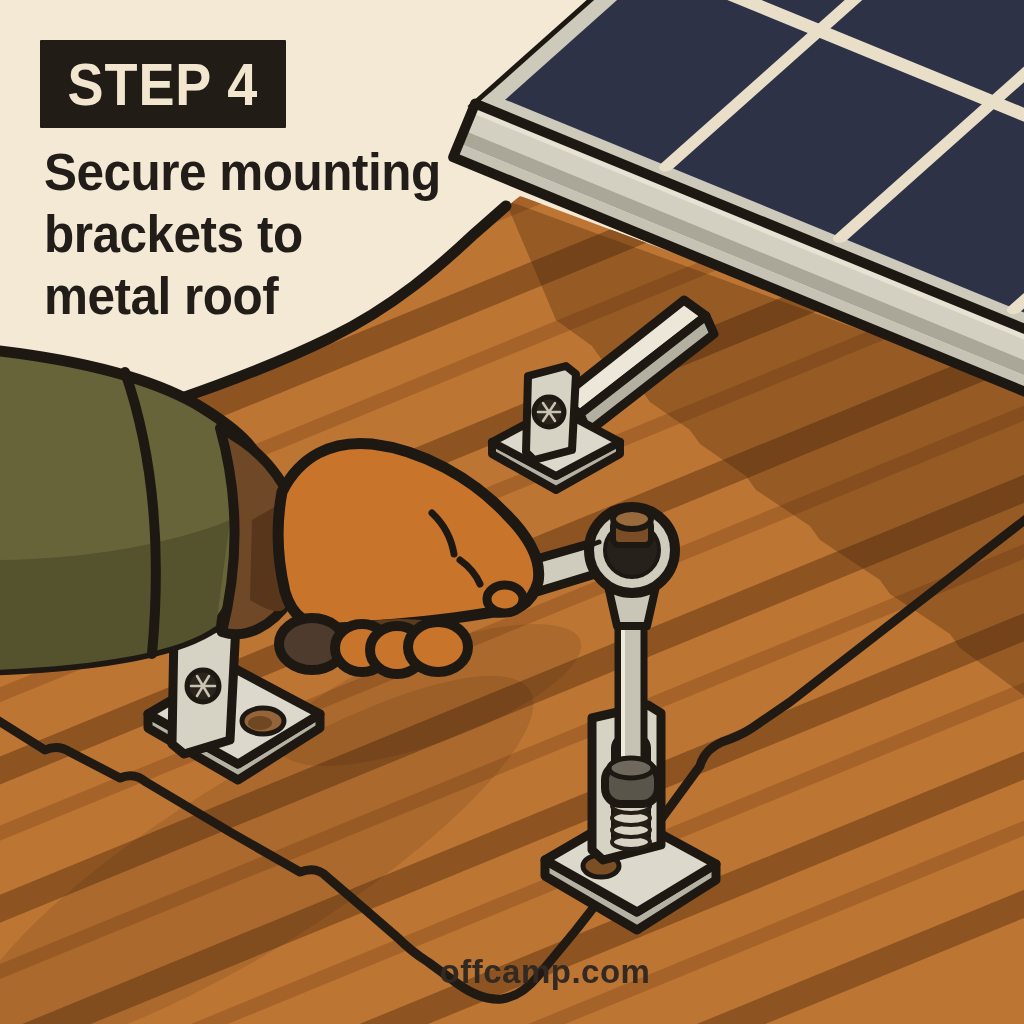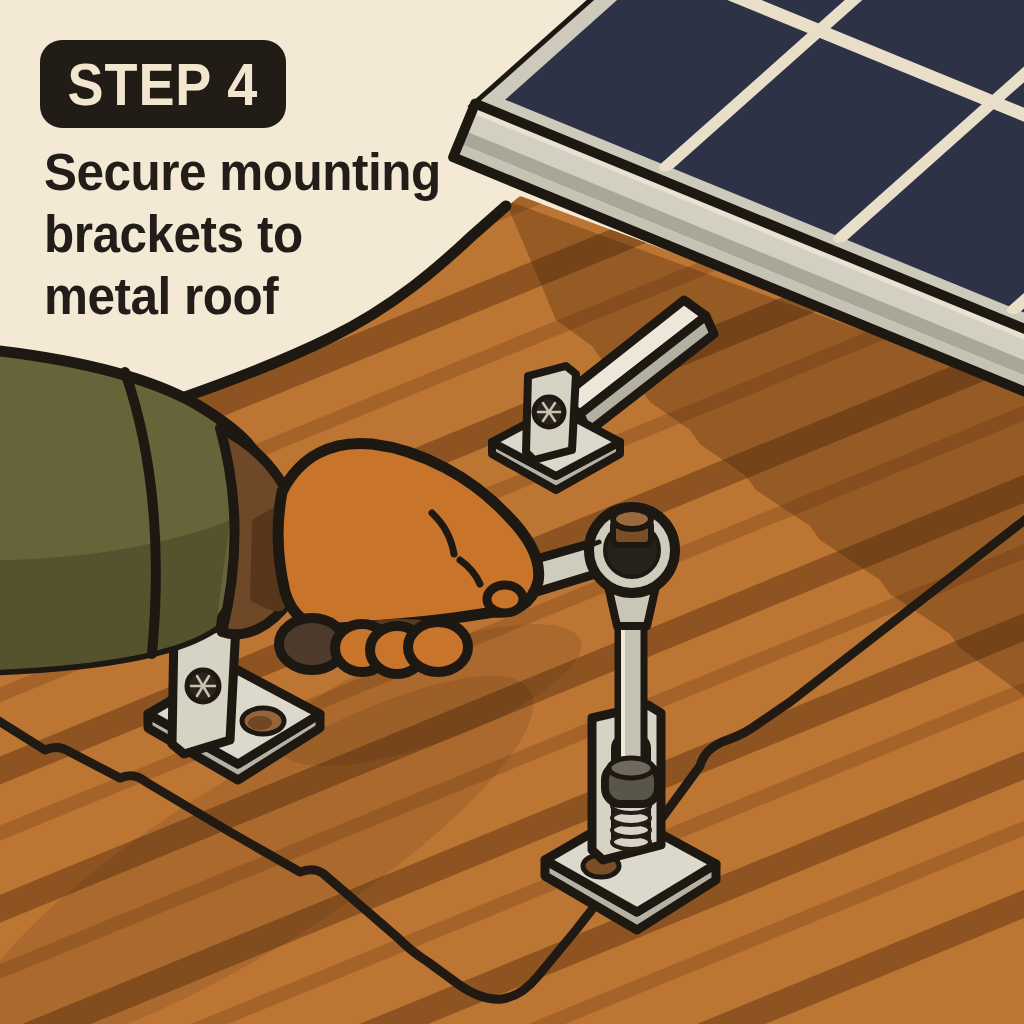--- a/index.html
+++ b/index.html
@@ -3,21 +3,21 @@
 <meta charset="utf-8">
 <style>
   html,body{margin:0;padding:0;background:#777;}
   .canvas{
     position:relative;width:1024px;height:1024px;overflow:hidden;
     font-family:"Liberation Sans",sans-serif;background:#f3e9d5;
   }
   .canvas svg{position:absolute;inset:0;display:block;}
   .step-badge{
     position:absolute;left:40px;top:40px;width:246px;height:88px;
-    background:#211c16;border-radius:22px;
+    background:#211c16;border-radius:1px;
     display:flex;align-items:center;justify-content:center;
   }
   .step-badge span{
     color:#f2e6cf;font-weight:bold;font-size:60px;letter-spacing:1px;
     transform:scaleX(0.9);white-space:nowrap;
   }
   .title-block{
     position:absolute;left:44px;top:142px;width:430px;
     color:#221d18;font-weight:bold;font-size:51px;line-height:62px;
     letter-spacing:-0.5px;transform:scaleX(0.97);transform-origin:left top;
@@ -188,14 +188,15 @@
   <div class="step-badge">
     <span>STEP 4</span>
   </div>
 
   <div class="title-block">
     <div>Secure mounting</div>
     <div>brackets to</div>
     <div>metal roof</div>
   </div>
 
+  <div class="watermark">offcamp.com</div>
 
 </div>
 
 </body></html>

